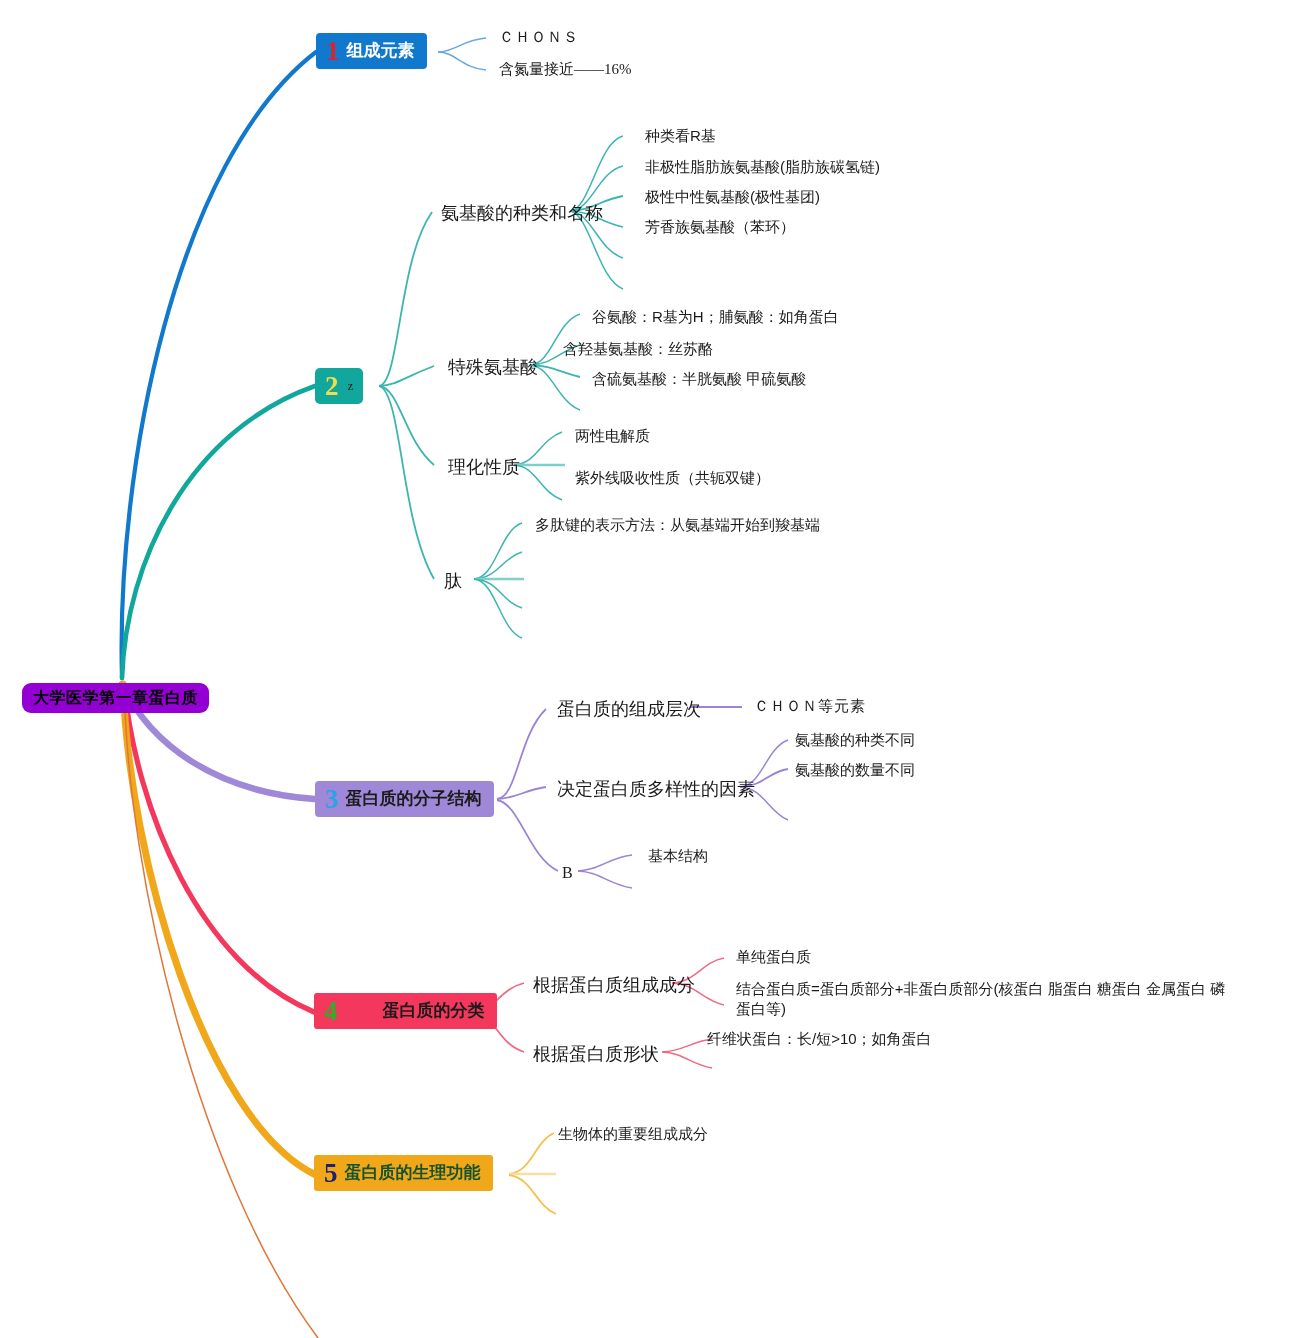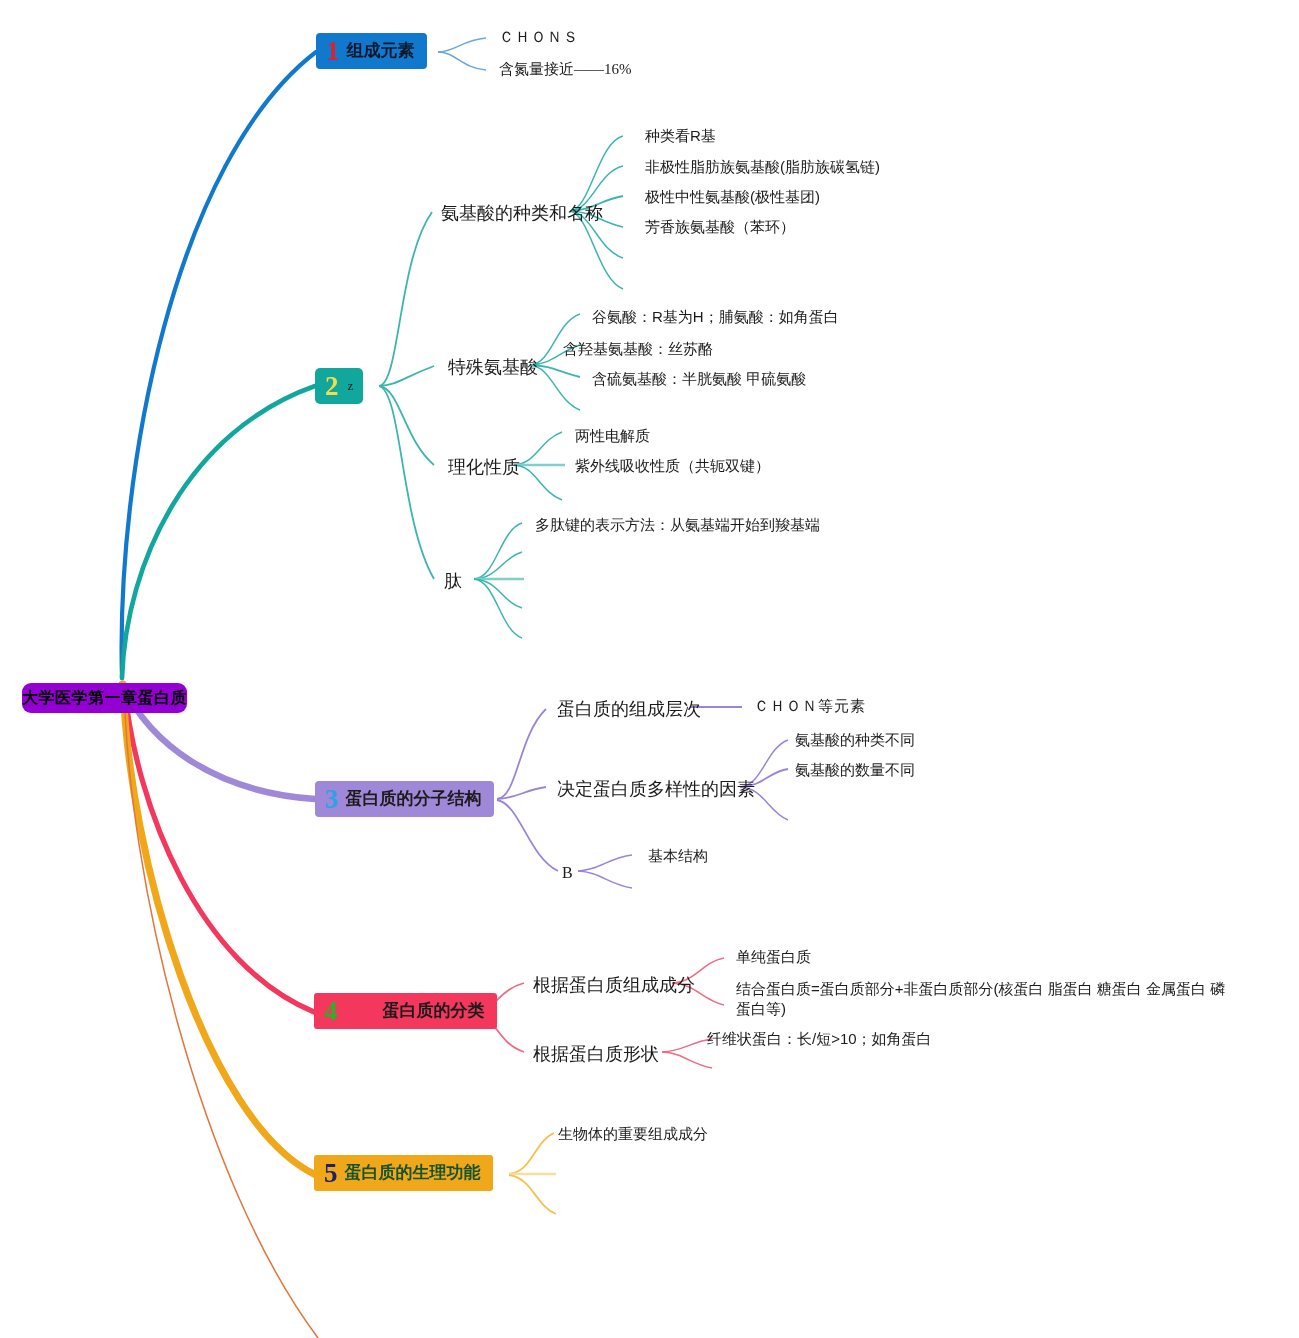--- a/index.html
+++ b/index.html
@@ -12,21 +12,21 @@
 
   
   .root-node{
     position:absolute;
     background:#9400d3;
     color:#000000;
     border-radius:9px;
     font-size:16px;
     font-weight:bold;
     letter-spacing:.5px;
-    padding:6px 0;
+    padding:6px 11px;
     white-space:nowrap;
     line-height:1.15;
   }
 
   
   .main-node{
     position:absolute;
     display:flex;
     align-items:center;
     white-space:nowrap;
@@ -47,21 +47,21 @@
     font-weight:bold;
   }
   .main-node .zmark{
     font-size:13px;
     font-family:"Liberation Serif","DejaVu Serif",serif;
     color:#1b1b1b;
     margin-left:2px;
   }
   .n1{background:#1179cd;}
   .n1 .num{color:#d9232e;}
-  .n1 .mlabel{color:#0f172a;}
+  .n1 .mlabel{color:#ffffff;}
   .n2{background:#11a79c;border-radius:5px;}
   .n2 .num{color:#f5dd4a;}
   .n3{background:#a088d9;}
   .n3 .num{color:#29a3e6;}
   .n3 .mlabel{color:#1b1b1b;}
   .n4{background:#f4375c;border-radius:3px;}
   .n4 .num{color:#2fae28;}
   .n4 .mlabel{color:#1b1b1b;margin-left:38px;}
   .n5{background:#f0a81a;border-radius:3px;}
   .n5 .num{color:#1c2170;}
@@ -174,21 +174,21 @@
   <div class="txt" style="left:645px;top:187px;">极性中性氨基酸(极性基团)</div>
   <div class="txt" style="left:645px;top:217px;">芳香族氨基酸（苯环）</div>
 
   <div class="txt lvl2" style="left:448px;top:355px;">特殊氨基酸</div>
   <div class="txt" style="left:592px;top:307px;">谷氨酸：R基为H；脯氨酸：如角蛋白</div>
   <div class="txt" style="left:563px;top:339px;">含羟基氨基酸：丝苏酪</div>
   <div class="txt" style="left:592px;top:369px;">含硫氨基酸：半胱氨酸 甲硫氨酸</div>
 
   <div class="txt lvl2" style="left:448px;top:455px;">理化性质</div>
   <div class="txt" style="left:575px;top:426px;">两性电解质</div>
-  <div class="txt" style="left:575px;top:456px;">紫外线吸收性质（共轭双键）</div>
+  <div class="txt" style="left:575px;top:468px;">紫外线吸收性质（共轭双键）</div>
 
   <div class="txt lvl2" style="left:444px;top:569px;">肽</div>
   <div class="txt" style="left:535px;top:515px;">多肽键的表示方法：从氨基端开始到羧基端</div>
 
   <div class="main-node n3" style="left:315px;top:781px;">
     <span class="num">3</span>
     <span class="mlabel">蛋白质的分子结构</span>
   </div>
 
   <div class="txt lvl2" style="left:557px;top:697px;">蛋白质的组成层次</div>

